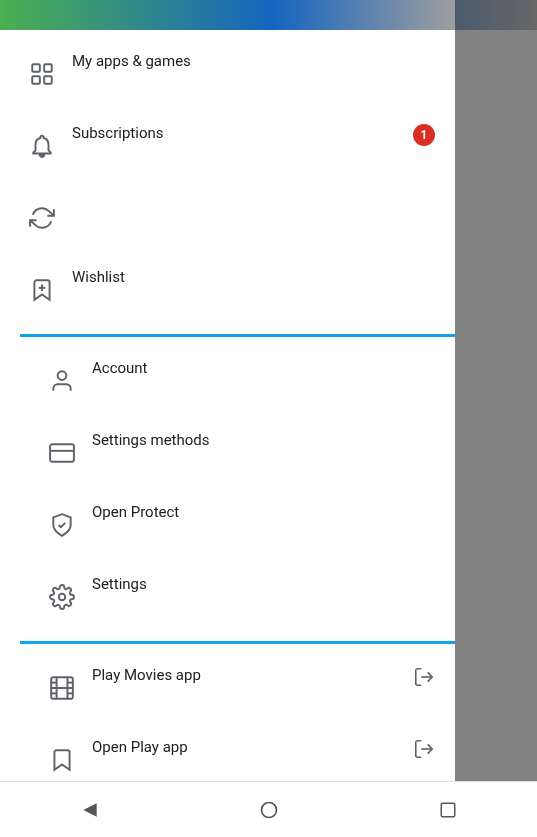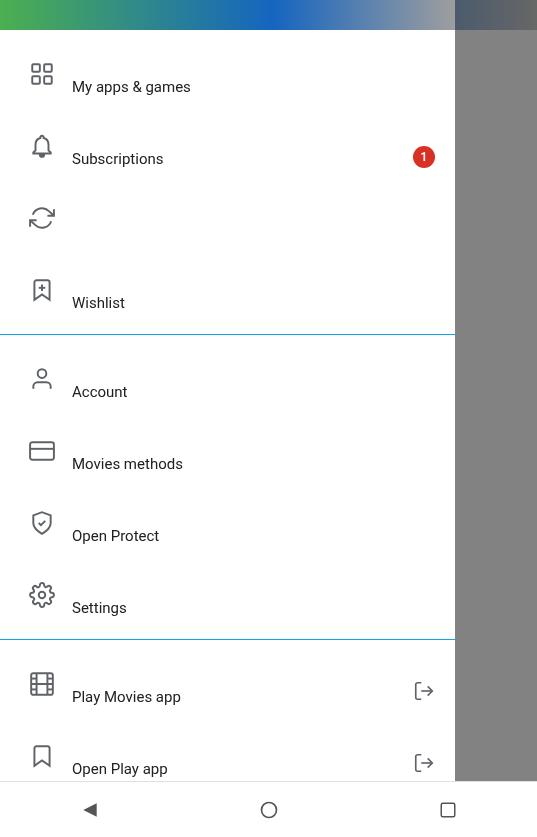--- a/index.html
+++ b/index.html
@@ -66,26 +66,27 @@
     }
 
     
     .menu-section {
       display: flex;
       flex-direction: column;
       padding: 8px 0;
     }
 
     .menu-section + .menu-section {
-      border-top: 1px solid #0ea5e9;
+      border-top: 3px solid #0ea5e9;
+      margin-left: 20px;
     }
 
     .menu-item {
       display: flex;
-      align-items: flex-end;
+      align-items: flex-start;
       padding: 14px 20px;
       cursor: pointer;
       position: relative;
       min-height: 56px;
     }
 
     .menu-icon {
       width: 44px;
       height: 44px;
       display: flex;
@@ -224,21 +225,21 @@
       <span class="menu-label">Account</span>
     </div>
 
     <div class="menu-item">
       <div class="menu-icon">
         <svg viewBox="0 0 24 24" fill="none" stroke="#5f6368" stroke-width="1.8">
           <rect x="1" y="4" width="22" height="16" rx="2" ry="2"></rect>
           <line x1="1" y1="10" x2="23" y2="10"></line>
         </svg>
       </div>
-      <span class="menu-label">Movies methods</span>
+      <span class="menu-label">Settings methods</span>
     </div>
 
     <div class="menu-item">
       <div class="menu-icon">
         <svg viewBox="0 0 24 24" fill="none" stroke="#5f6368" stroke-width="1.8">
           <path d="M12 22s8-4 8-10V5l-8-3-8 3v7c0 6 8 10 8 10z"></path>
           <polyline points="9 12 11 14 15 10"></polyline>
         </svg>
       </div>
       <span class="menu-label">Open Protect</span>

